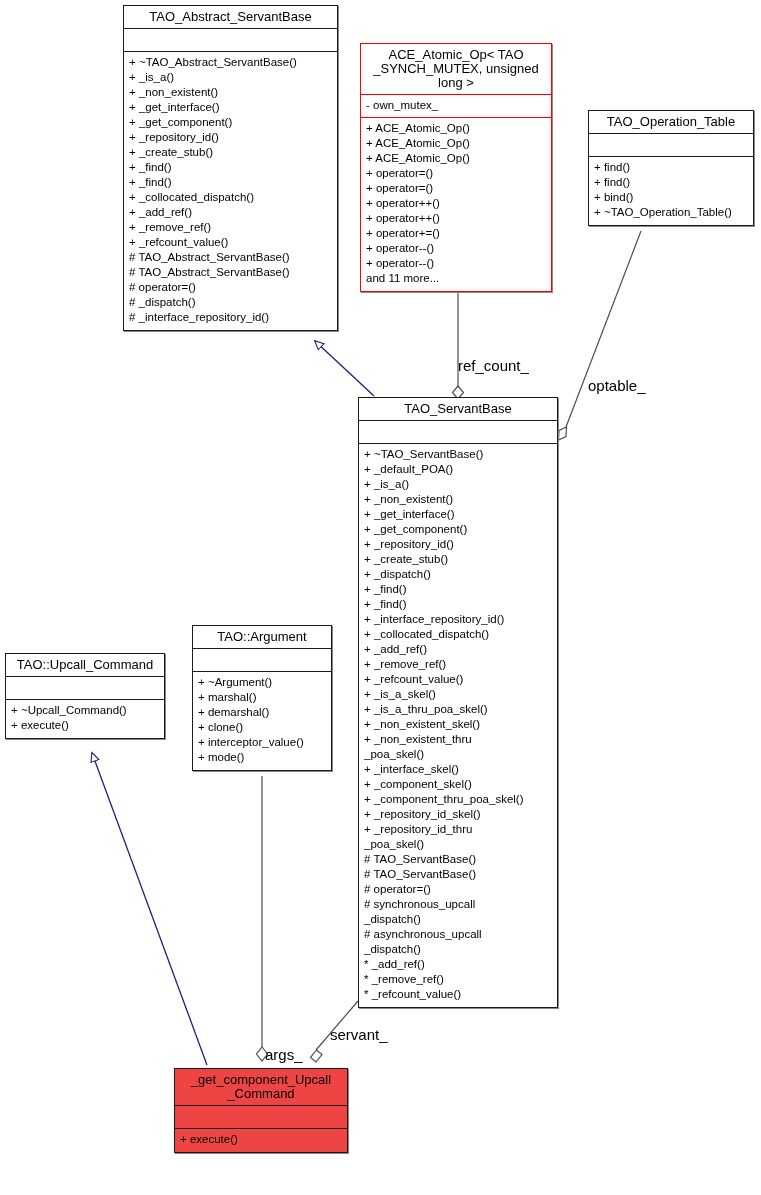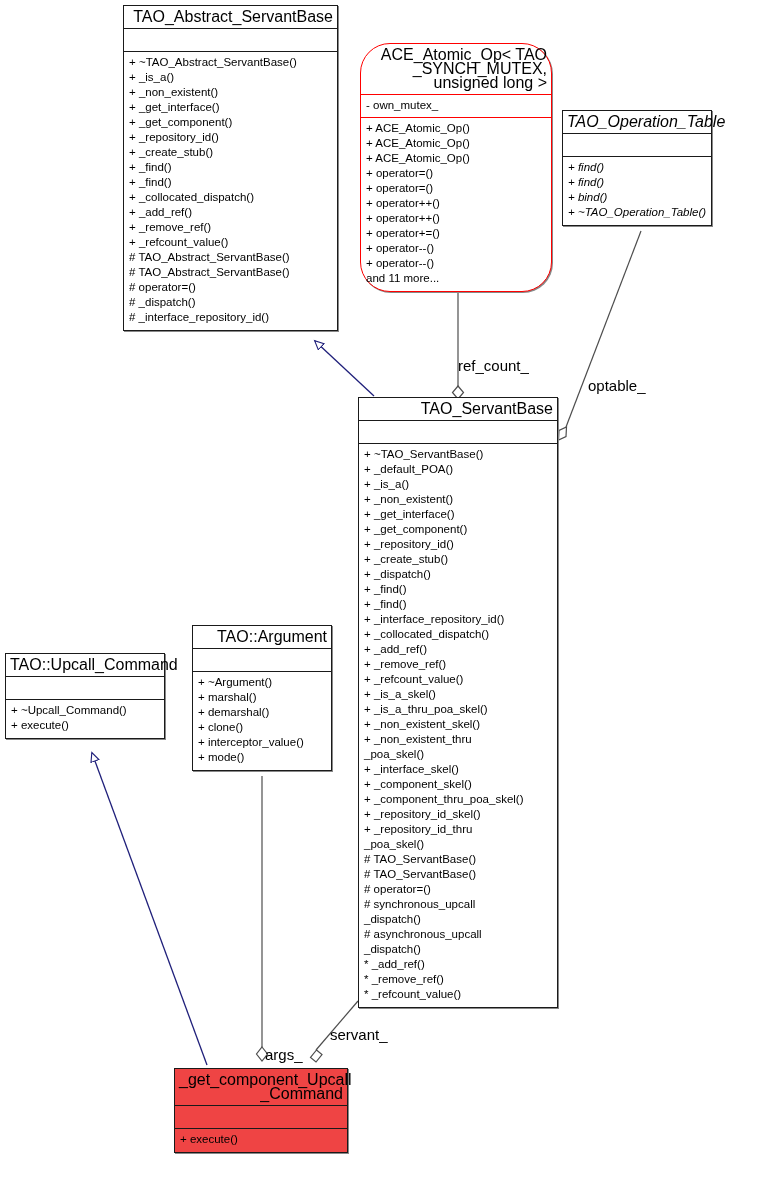--- a/index.html
+++ b/index.html
@@ -33,22 +33,22 @@
     box-shadow: 1px 1px 0 0 #888888;
     z-index: 5;
   }
   .uml-class.red {
     border-color: #ff0000;
   }
   .uml-class.filled {
     background: #ef4444;
   }
   .uml-title {
-    text-align: right;
-    font-size: 16px;
+    text-align: center;
+    font-size: 13px;
     color: #000000;
     line-height: 14px;
     padding: 4px 4px 4px 4px;
     box-sizing: border-box;
   }
   .uml-sep {
     border-top: 1px solid #1a1a1a;
     height: 0;
     font-size: 0;
     line-height: 0;
@@ -142,21 +142,21 @@
       <div class="uml-row">+ _remove_ref()</div>
       <div class="uml-row">+ _refcount_value()</div>
       <div class="uml-row"># TAO_Abstract_ServantBase()</div>
       <div class="uml-row"># TAO_Abstract_ServantBase()</div>
       <div class="uml-row"># operator=()</div>
       <div class="uml-row"># _dispatch()</div>
       <div class="uml-row"># _interface_repository_id()</div>
     </div>
   </div>
 
-  <div class="uml-class red" style="left:360px; top:43px; width:192px;border-radius:30px;">
+  <div class="uml-class red" style="left:360px; top:43px; width:192px;">
     <div class="uml-title">ACE_Atomic_Op&lt; TAO
 _SYNCH_MUTEX, unsigned
 long &gt;</div>
     <div class="uml-sep"></div>
     <div class="uml-attrs">
       <div class="uml-row">- own_mutex_</div>
     </div>
     <div class="uml-sep"></div>
     <div class="uml-ops">
       <div class="uml-row">+ ACE_Atomic_Op()</div>
@@ -166,21 +166,21 @@
       <div class="uml-row">+ operator=()</div>
       <div class="uml-row">+ operator++()</div>
       <div class="uml-row">+ operator++()</div>
       <div class="uml-row">+ operator+=()</div>
       <div class="uml-row">+ operator--()</div>
       <div class="uml-row">+ operator--()</div>
       <div class="uml-row">and 11 more...</div>
     </div>
   </div>
 
-  <div class="uml-class" style="left:562px; top:110px; width:150px;font-style:italic;">
+  <div class="uml-class" style="left:588px; top:110px; width:166px;">
     <div class="uml-title">TAO_Operation_Table</div>
     <div class="uml-sep"></div>
     <div class="uml-attrs">
       <div class="uml-row">&nbsp;</div>
     </div>
     <div class="uml-sep"></div>
     <div class="uml-ops">
       <div class="uml-row">+ find()</div>
       <div class="uml-row">+ find()</div>
       <div class="uml-row">+ bind()</div>

